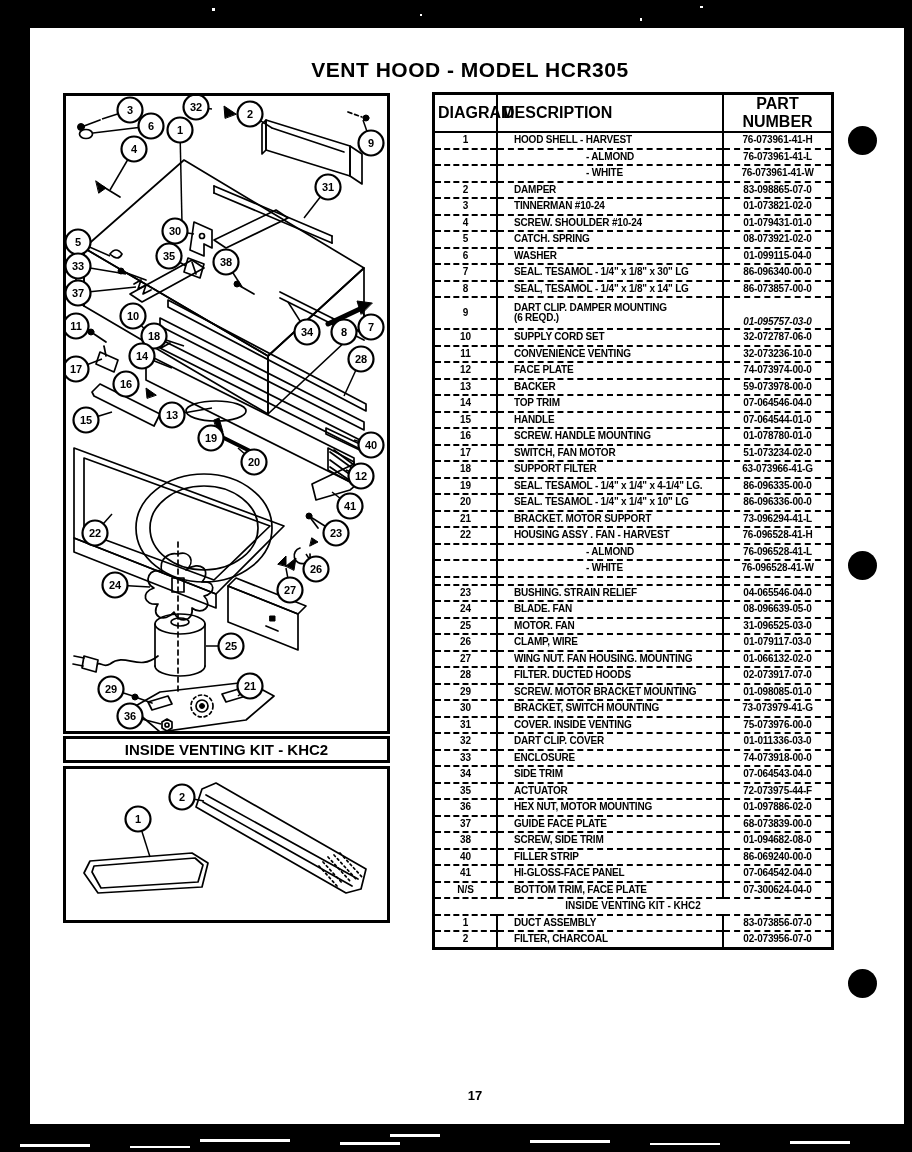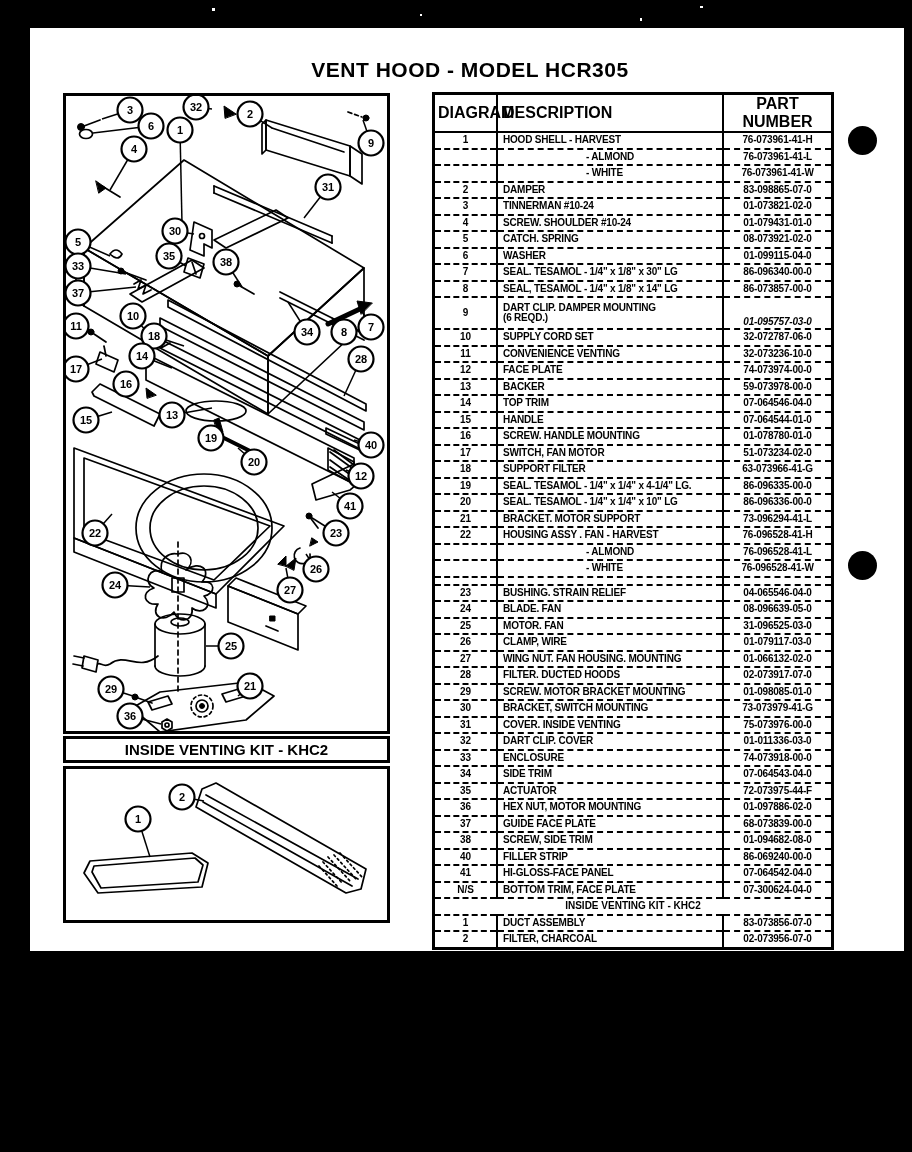--- a/index.html
+++ b/index.html
@@ -1,16 +1,16 @@
 <!DOCTYPE html>
 <html><head>
 <meta charset="utf-8">
 <style>
   html,body{margin:0;padding:0;background:#000;}
-  #page{position:relative;width:912px;height:951px;background:#000;overflow:hidden;
+  #page{position:relative;width:912px;height:1152px;background:#000;overflow:hidden;
         font-family:"Liberation Sans",sans-serif;color:#111;}
   #sheet{position:absolute;left:30px;top:28px;width:874px;height:1096px;background:#fff;}
   .abs{position:absolute;}
   
   #title{left:230px;top:58px;width:480px;text-align:center;font-size:21px;font-weight:bold;
          letter-spacing:.5px;color:#000;}
   
   #diagram-box{left:63px;top:93px;width:321px;height:635px;border:3px solid #000;background:#fff;}
   #kit-title-box{left:63px;top:736px;width:321px;height:21px;border:3px solid #000;
                  text-align:center;font-weight:bold;font-size:15px;line-height:21px;color:#000;}
@@ -26,21 +26,21 @@
   table{border-collapse:collapse;width:388px;table-layout:fixed;background:#fff;}
   table,th,td{border:2px solid #000;}
   table{border-width:3px;}
   th{font-size:16px;font-weight:bold;height:15px;padding:0 3px;color:#000;border-bottom-width:2px;}
   th.h-d{width:55px;}
   th.h-desc{width:216px;text-align:left;padding-left:5px;}
   th.h-pn{width:101px;}
   td{font-size:10px;font-weight:bold;height:14.5px;padding:0;line-height:1.05;color:#000;
      border-top-style:dashed;border-bottom-style:dashed;overflow:hidden;white-space:nowrap;}
   td.d{text-align:center;}
-  td.desc{padding-left:5px;white-space:pre-line;letter-spacing:-.2px;}
+  td.desc{padding-left:16px;white-space:pre-line;letter-spacing:-.2px;}
   td.pn{text-align:center;letter-spacing:-.2px;}
   tr.cont td.desc{padding-left:88px;}
   tr.multi td{height:29px;white-space:pre-line;}
   tr.multi td.pn{vertical-align:bottom;padding-bottom:1px;font-style:italic;}
   tr.spacer td{height:6px;}
   td.sec{text-align:center;font-weight:bold;}
   
   #page-number{left:455px;top:1088px;width:40px;text-align:center;font-size:13px;font-weight:bold;color:#000;}
   
   .bar{background:#000;}

